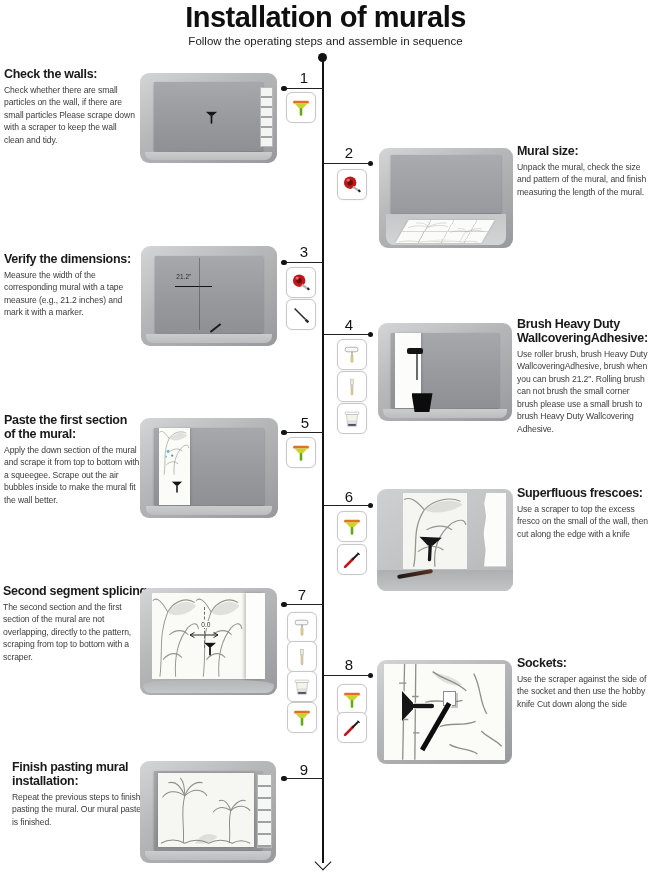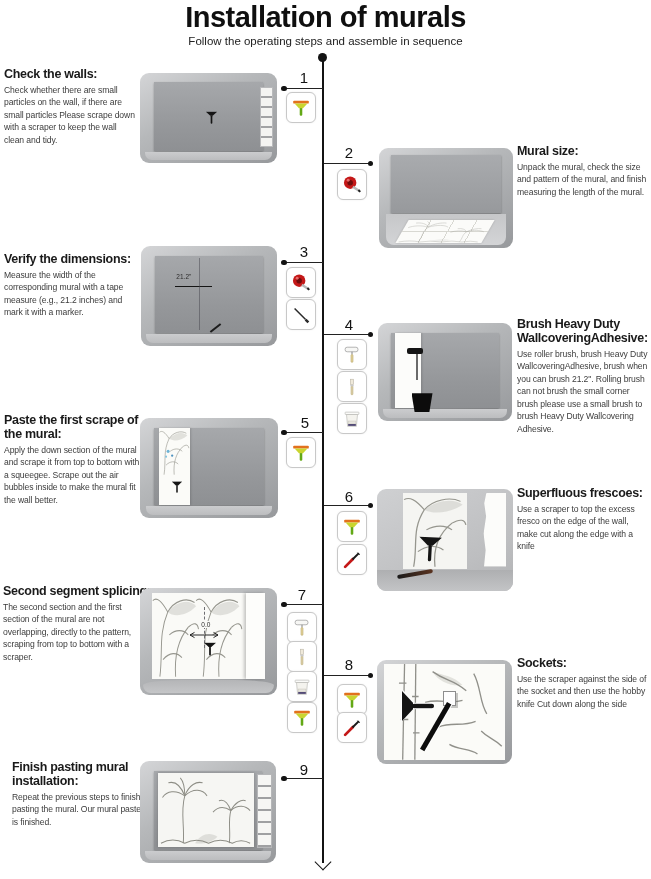--- a/index.html
+++ b/index.html
@@ -299,21 +299,21 @@
       <div class="bucket4"></div>
     </div>
     <div class="tb" style="left:517px;top:317px;width:132px">
       <h2>Brush Heavy Duty WallcoveringAdhesive:</h2>
       <p>Use roller brush, brush Heavy Duty WallcoveringAdhesive, brush when you can brush 21.2". Rolling brush can not brush the small corner brush please use a small brush to brush Heavy Duty Wallcovering Adhesive.</p>
     </div>
   </section>
 
   <section>
     <div class="tb" style="left:4px;top:413px;width:136px">
-      <h2>Paste the first scrape of the mural:</h2>
+      <h2>Paste the first section of the mural:</h2>
       <p>Apply the down section of the mural and scrape it from top to bottom with a squeegee. Scrape out the air bubbles inside to make the mural fit the wall better.</p>
     </div>
     <div class="room" style="left:140px;top:418px;width:138px;height:100px">
       <div class="wall"></div>
       <div class="floor"></div>
       <div class="strip5">
         <svg class="pat" viewBox="0 0 60 90" preserveAspectRatio="none">
           <use href="#g-foliage"></use>
           <circle cx="18" cy="44" r="3" fill="#6db3d6"></circle>
           <circle cx="26" cy="52" r="2.2" fill="#4f93c0"></circle>
@@ -358,21 +358,21 @@
       <div class="skirt6"></div>
       <span class="gsq" style="left:28%;top:46%;width:30px;height:28px;transform:rotate(3deg)">
           <svg viewBox="0 0 20 18">
             <use href="#sym-sq-black"></use>
           </svg>
         </span>
       <div class="knife6"></div>
     </div>
     <div class="tb" style="left:517px;top:486px;width:134px">
       <h2>Superfluous frescoes:</h2>
-      <p>Use a scraper to top the excess fresco on the edge of the wall, make cut along the edge with a knife</p>
+      <p>Use a scraper to top the excess fresco on the small of the wall, then cut along the edge with a knife</p>
     </div>
   </section>
 
   <section>
     <div class="tb nowrap" style="left:3px;top:584px;width:140px">
       <h2>Second segment splicing:</h2>
       <p>The second section and the first section of the mural are not overlapping, directly to the pattern, scraping from top to bottom with a scraper.</p>
     </div>
     <div class="room" style="left:140px;top:588px;width:137px;height:107px">
       <div class="mural7">

